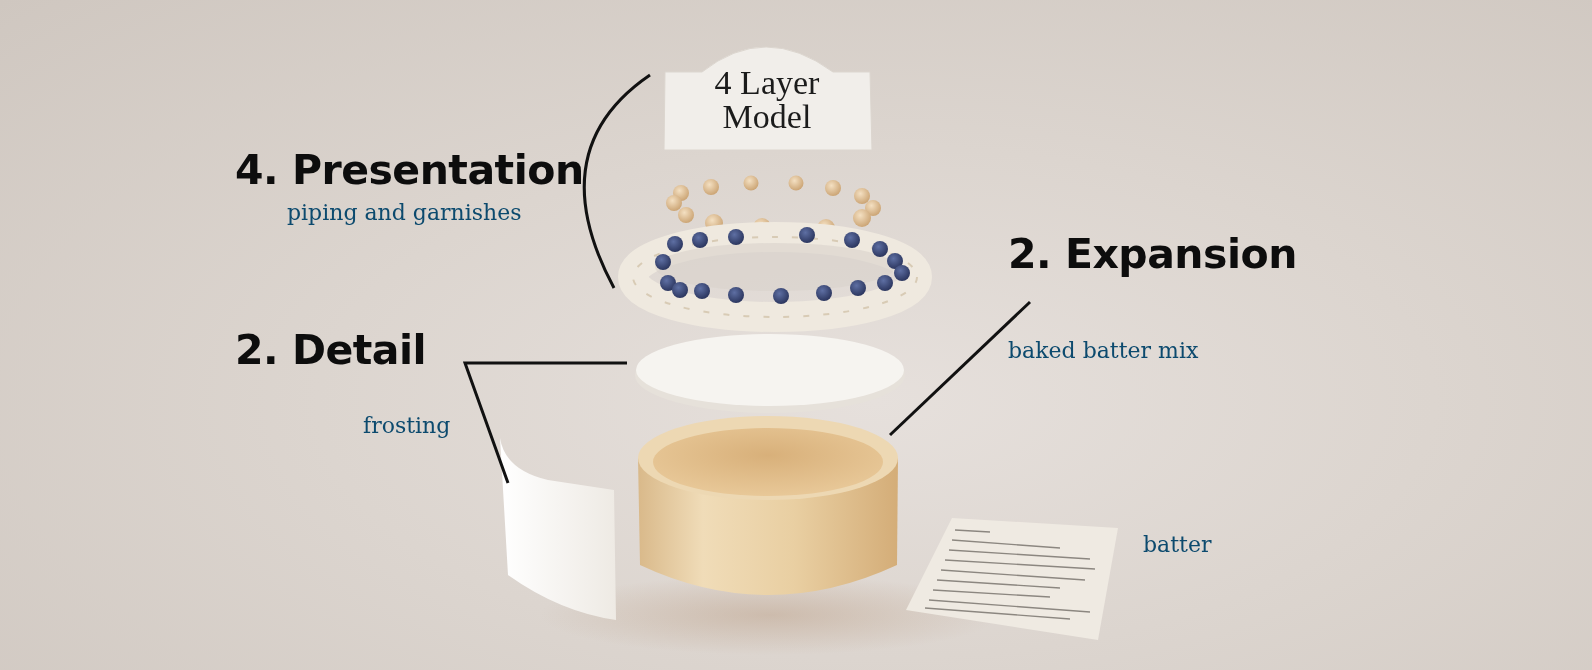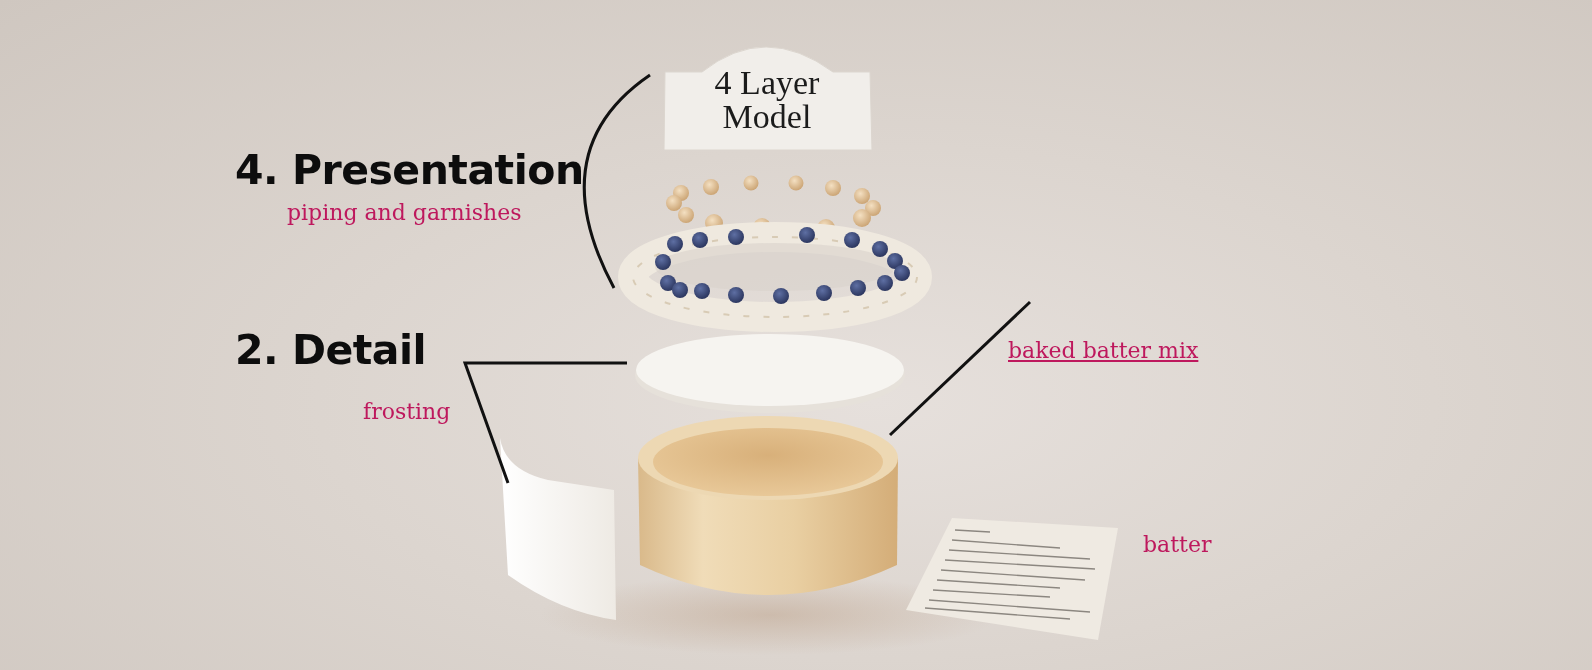--- a/index.html
+++ b/index.html
@@ -2,21 +2,21 @@
 <html><head>
 <meta charset="utf-8">
 <style>
   html,body{margin:0;padding:0;}
   body{width:1592px;height:670px;overflow:hidden;position:relative;
     background:radial-gradient(ellipse at 55% 60%, #e6e0dc 0%, #dcd5cf 45%, #cfc7c0 100%);
     font-family:"Liberation Sans", sans-serif;}
   .stage{position:absolute;left:0;top:0;width:1443px;height:670px;}
   svg.art{position:absolute;left:0;top:0;}
   .heading{position:absolute;font-family:"DejaVu Sans", sans-serif;font-weight:bold;color:#0d0d0d;font-size:41px;letter-spacing:-0.5px;white-space:nowrap;line-height:1;}
-  .sub{position:absolute;font-family:"DejaVu Serif", serif;color:#be185d;font-size:22px;white-space:nowrap;line-height:1;}
+  .sub{position:absolute;font-family:"DejaVu Serif", serif;color:#0c4a6e;font-size:22px;white-space:nowrap;line-height:1;}
   .sign-text{position:absolute;font-family:"Liberation Serif", serif;color:#1b1b1b;font-size:34px;text-align:center;line-height:34px;width:200px;}
 </style>
 </head>
 <body>
 
 <div class="stage">
 
   <svg class="art" width="1592" height="670" viewBox="0 0 1592 670">
     <defs>
       <linearGradient id="cakeSide" x1="0" x2="1" y1="0" y2="0">
@@ -131,19 +131,20 @@
     </g>
   </svg>
 
   <div class="sign-text" style="left:667px;top:66px;">4 Layer</div>
   <div class="sign-text" style="left:667px;top:100px;text-align:center;">Model</div>
 
   <div class="heading" style="left:235px;top:150px;">4. Presentation</div>
   <div class="sub" style="left:287px;top:202px;">piping and garnishes</div>
 
   <div class="heading" style="left:235px;top:330px;">2. Detail</div>
-  <div class="sub" style="left:363px;top:401px;">frosting</div>
+  <div class="sub" style="left:363px;top:415px;">frosting</div>
 
-  <div class="sub" style="left:1008px;top:340px;text-decoration:underline;">baked batter mix</div>
+  <div class="heading" style="left:1008px;top:234px;">2. Expansion</div>
+  <div class="sub" style="left:1008px;top:340px;">baked batter mix</div>
 
   <div class="sub" style="left:1143px;top:534px;">batter</div>
 
 </div>
 
 </body></html>

